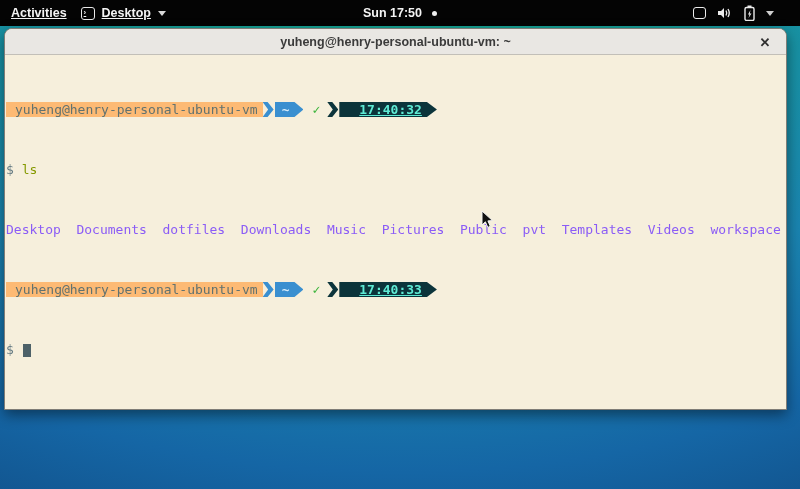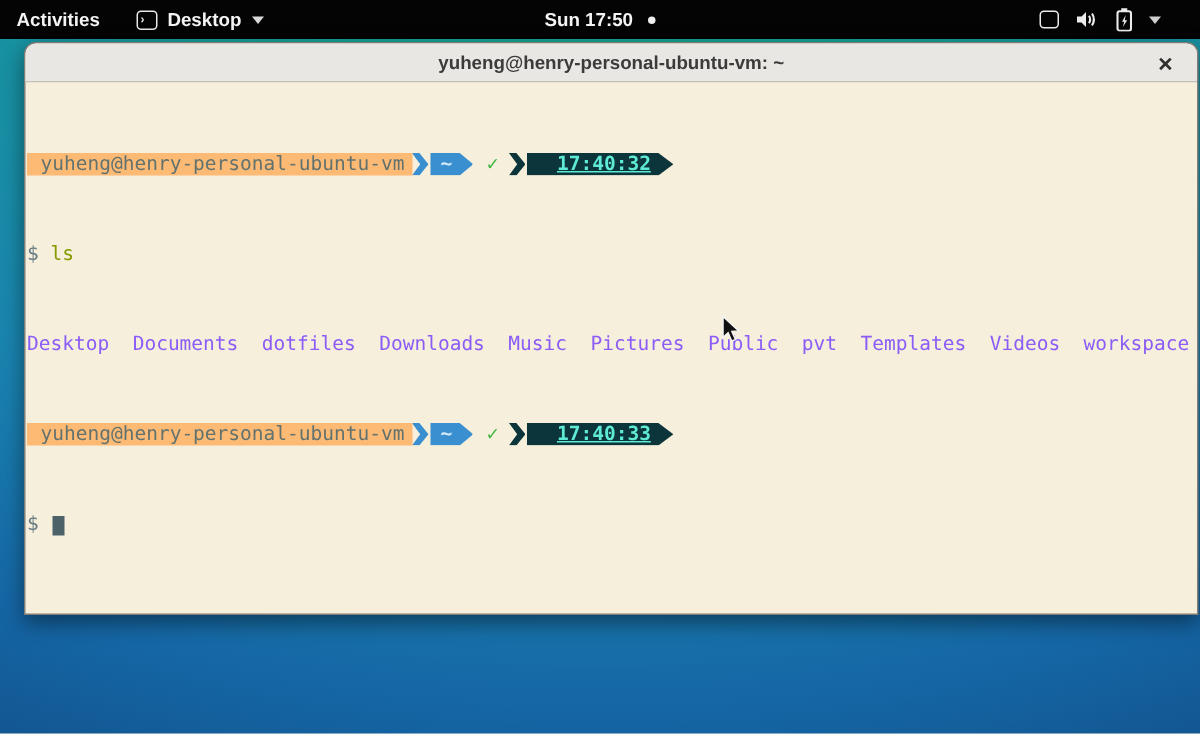--- a/index.html
+++ b/index.html
@@ -10,21 +10,21 @@
     background: radial-gradient(ellipse 120% 130% at 50% -10%,
       #14a68e 0%, #169b97 30%, #1a84b0 60%, #1566a5 82%, #115089 100%);
   }
 
   
   .topbar {
     position:absolute; top:0; left:0; width:800px; height:26px;
     background:#040404; color:#f4f4f4; display:flex; align-items:center;
     font-size:12.5px; font-weight:bold;
   }
-  .tb-left { display:flex; align-items:flex-start; gap:24px; padding-left:11px; }
+  .tb-left { display:flex; align-items:flex-start; gap:14px; padding-left:11px;text-decoration:underline; }
   .activities { cursor:pointer; }
   .appmenu { display:flex; align-items:center; gap:7px; cursor:pointer; }
   .term-glyph {
     width:14px; height:13px; border:1px solid #e8e8e8; border-radius:3px;
     display:flex; align-items:center; justify-content:flex-start;
     font-size:8px; line-height:8px; padding-left:2px; color:#e8e8e8; font-weight:bold;
   }
   .caret-down {
     width:0; height:0; border-left:4px solid transparent; border-right:4px solid transparent;
     border-top:5px solid #d9d9d9; display:inline-block;
@@ -37,21 +37,21 @@
   .notif-dot { width:5px; height:5px; border-radius:50%; background:#efefef; }
   .tb-right { margin-left:auto; display:flex; align-items:center; gap:11px; padding-right:26px; }
   .sq-icon { width:13px; height:12px; border:1.5px solid #ececec; border-radius:3px; }
   .sys-caret {
     width:0; height:0; border-left:4px solid transparent; border-right:4px solid transparent;
     border-top:5px solid #cfcfcf;
   }
 
   
   .window {
-    position:absolute; left:16px; top:28px; width:783px; height:382px;
+    position:absolute; left:4px; top:28px; width:783px; height:382px;
     border:1px solid #7f7d77; border-radius:8px 8px 0 0;
     box-shadow:0 5px 14px rgba(0,0,0,0.45);
     background:#f6efdc;
   }
   .titlebar {
     height:26px; background:#e9e7e3; border-bottom:1px solid #c2bfb8;
     border-radius:7px 7px 0 0; position:relative;
     display:flex; align-items:center; justify-content:center;
     font-size:12.5px; font-weight:bold; color:#3b3b3b;
   }

